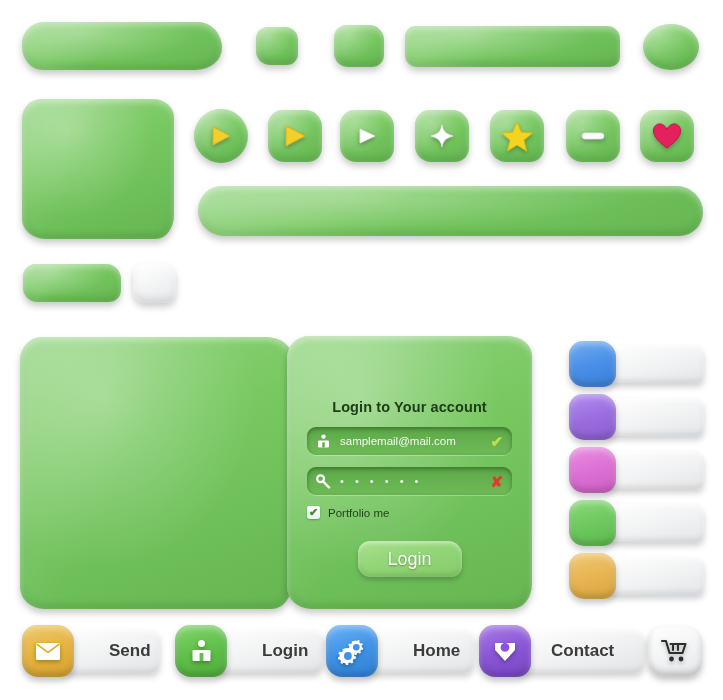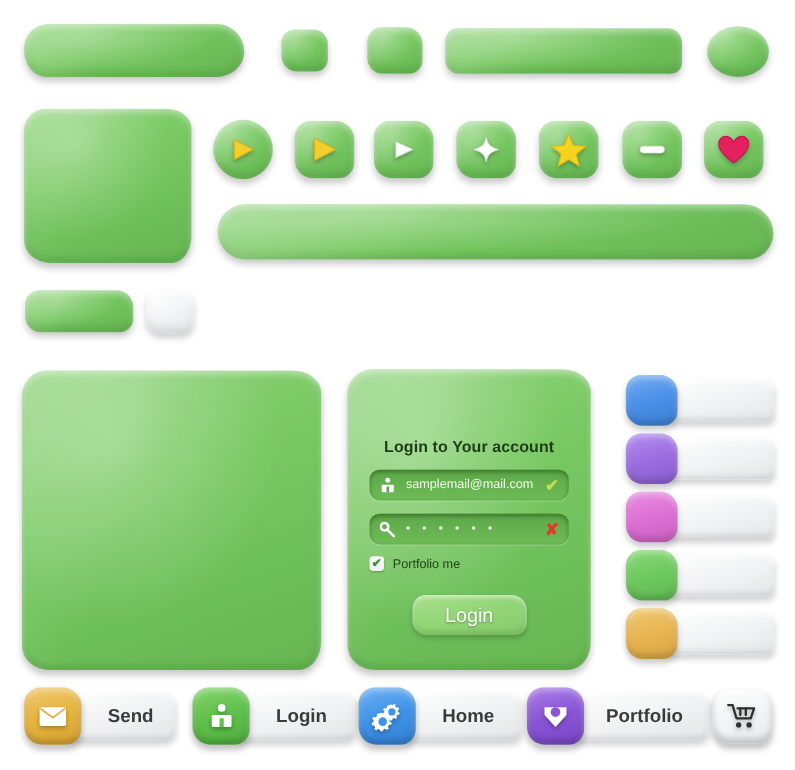--- a/index.html
+++ b/index.html
@@ -70,21 +70,21 @@
                border-radius:15px; background:linear-gradient(180deg,#5ba747,#6cb955);
                box-shadow: inset 0 2px 4px rgba(30,70,20,.45), 0 1px 0 rgba(255,255,255,.28);
                display:flex; align-items:center; padding:0 10px; }
   #search-text{ color:#ecf7e6; font-size:13.5px; opacity:.95; }
   #search-icon{ margin-left:auto; }
 
   
   #panel-b  { left:20px; top:337px; width:272px; height:272px;
               border-radius:22px 26px 20px 24px/24px 20px 26px 22px; }
 
-  #login-card { left:316px; top:336px; width:221px; height:273px;
+  #login-card { left:287px; top:336px; width:245px; height:273px;
                 border-radius:22px 25px 20px 24px/22px 20px 25px 22px; }
   #login-inner{ position:absolute; inset:0; z-index:4; padding:18px 20px 0; }
   #login-title{ text-align:center; font-size:14.5px; font-weight:bold; color:#1d3d16;
                 margin-top:45px; letter-spacing:.1px; }
   .field { position:relative; margin-top:12px; height:28px; border-radius:9px;
            background:linear-gradient(180deg,#5ca848,#6fbb57);
            box-shadow: inset 0 2px 4px rgba(25,65,18,.5), 0 1px 0 rgba(255,255,255,.3);
            display:flex; align-items:center; padding:0 9px; }
   .f-icon { margin-right:9px; display:flex; }
   .f-val  { color:#f2faee; font-size:11.5px; }
@@ -123,21 +123,21 @@
   .act-icon{ position:relative; z-index:3; width:52px; height:52px; border-radius:15px 17px 14px 16px;
              display:flex; align-items:center; justify-content:center;
              box-shadow:0 4px 6px rgba(0,0,0,.24), inset 0 3px 6px rgba(255,255,255,.38),
                         inset 0 -4px 6px rgba(0,0,0,.20); }
   .act-body{ position:absolute; left:38px; height:44px; top:4px;
              border-radius:10px 12px 9px 11px;
              background:linear-gradient(165deg,#ffffff,#f0f1f2 55%,#e2e4e6);
              box-shadow:0 4px 6px rgba(0,0,0,.18), inset 0 2px 4px rgba(255,255,255,.85),
                         inset 0 -3px 5px rgba(120,125,130,.2);
              display:flex; align-items:center; }
-  .act-label{ margin-left:38px; font-size:17px; font-weight:bold; color:#3b3b3b; white-space:nowrap; }
+  .act-label{ margin-left:49px; font-size:17px; font-weight:bold; color:#3b3b3b; white-space:nowrap; }
 </style>
 </head>
 <body>
 
 <div id="stage">
 
   <div class="clay" id="bar-lg"></div>
   <div class="clay" id="sq-sm"></div>
   <div class="clay" id="sq-md"></div>
   <div class="clay" id="bar-wide"></div>
@@ -286,21 +286,21 @@
           <circle cx="18.3" cy="10.2" r="3.3" fill="#3f93e8"></circle>
           <path d="M9 11 l2 .6 1-1.5 1.9 1.2-.5 1.8 1.5 1.4 1.8-.6 .9 2.1-1.5 1.1 .2 2 1.8 .7-.6 2.2-1.9-.1-1 1.8 .9 1.5-1.8 1.4-1.4-1.2-1.9 .7-.2 1.9-2.2 .1-.6-1.8-2-.6-1.3 1.3-1.8-1.3 .7-1.7-1.1-1.6-1.9 .1-.4-2.2 1.8-.6 .3-2-1.4-1.2 1.2-1.9 1.8 .6 1.5-1.3-.3-1.8z"></path>
           <circle cx="9.9" cy="19" r="3.9" fill="#3f93e8"></circle>
         </g>
       </svg>
     </div>
   </div>
 
   <div class="act" style="left:479px; width:165px">
     <div class="act-body" style="width:127px">
-      <span class="act-label" style="margin-left:34px">Portfolio</span>
+      <span class="act-label" style="margin-left:34px">Contact</span>
     </div>
     <div class="act-icon" style="background:linear-gradient(165deg,#a97ce6,#8a56d6 50%,#7845c4)">
       <svg class="glyph" width="26" height="26" viewBox="0 0 26 26">
         <path d="M3 5 h20 v7 l-10 11 L3 12 Z" fill="#ffffff"></path>
         <path d="M13 5 a4.4 4.4 0 0 0 -4.4 4.4 a4.4 4.4 0 0 0 8.8 0 A4.4 4.4 0 0 0 13 5 Z" fill="#8a56d6"></path>
       </svg>
     </div>
   </div>
 
   <div class="act" style="left:648px; width:56px">

